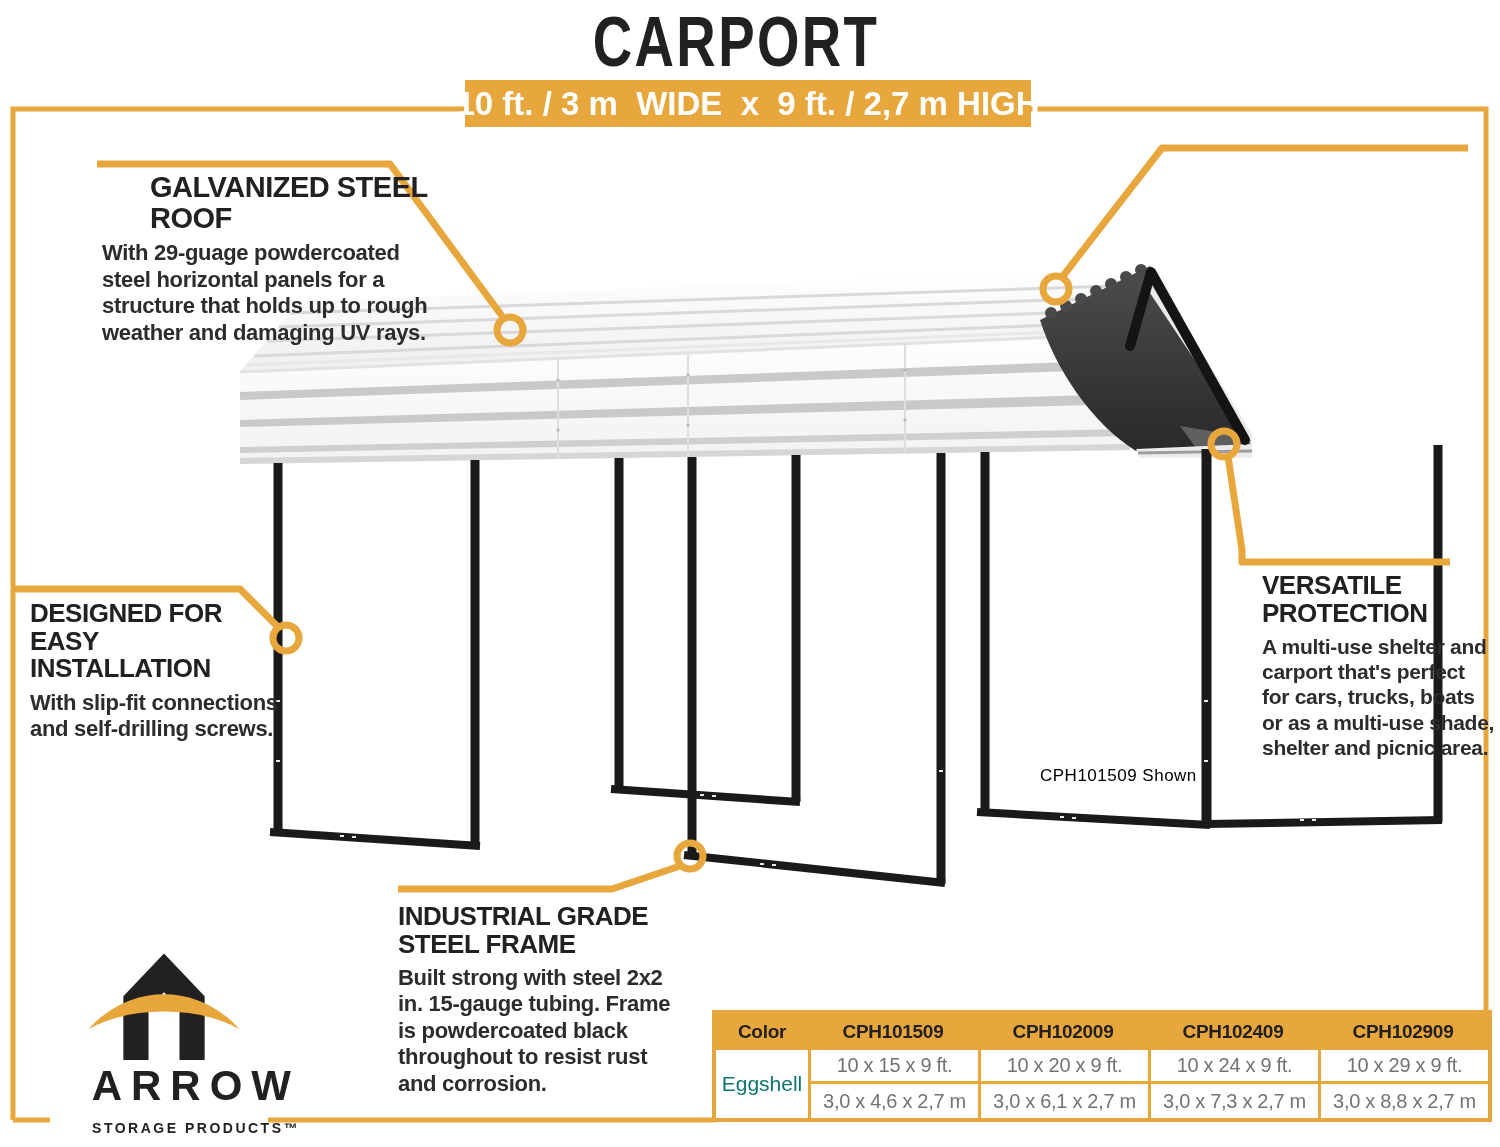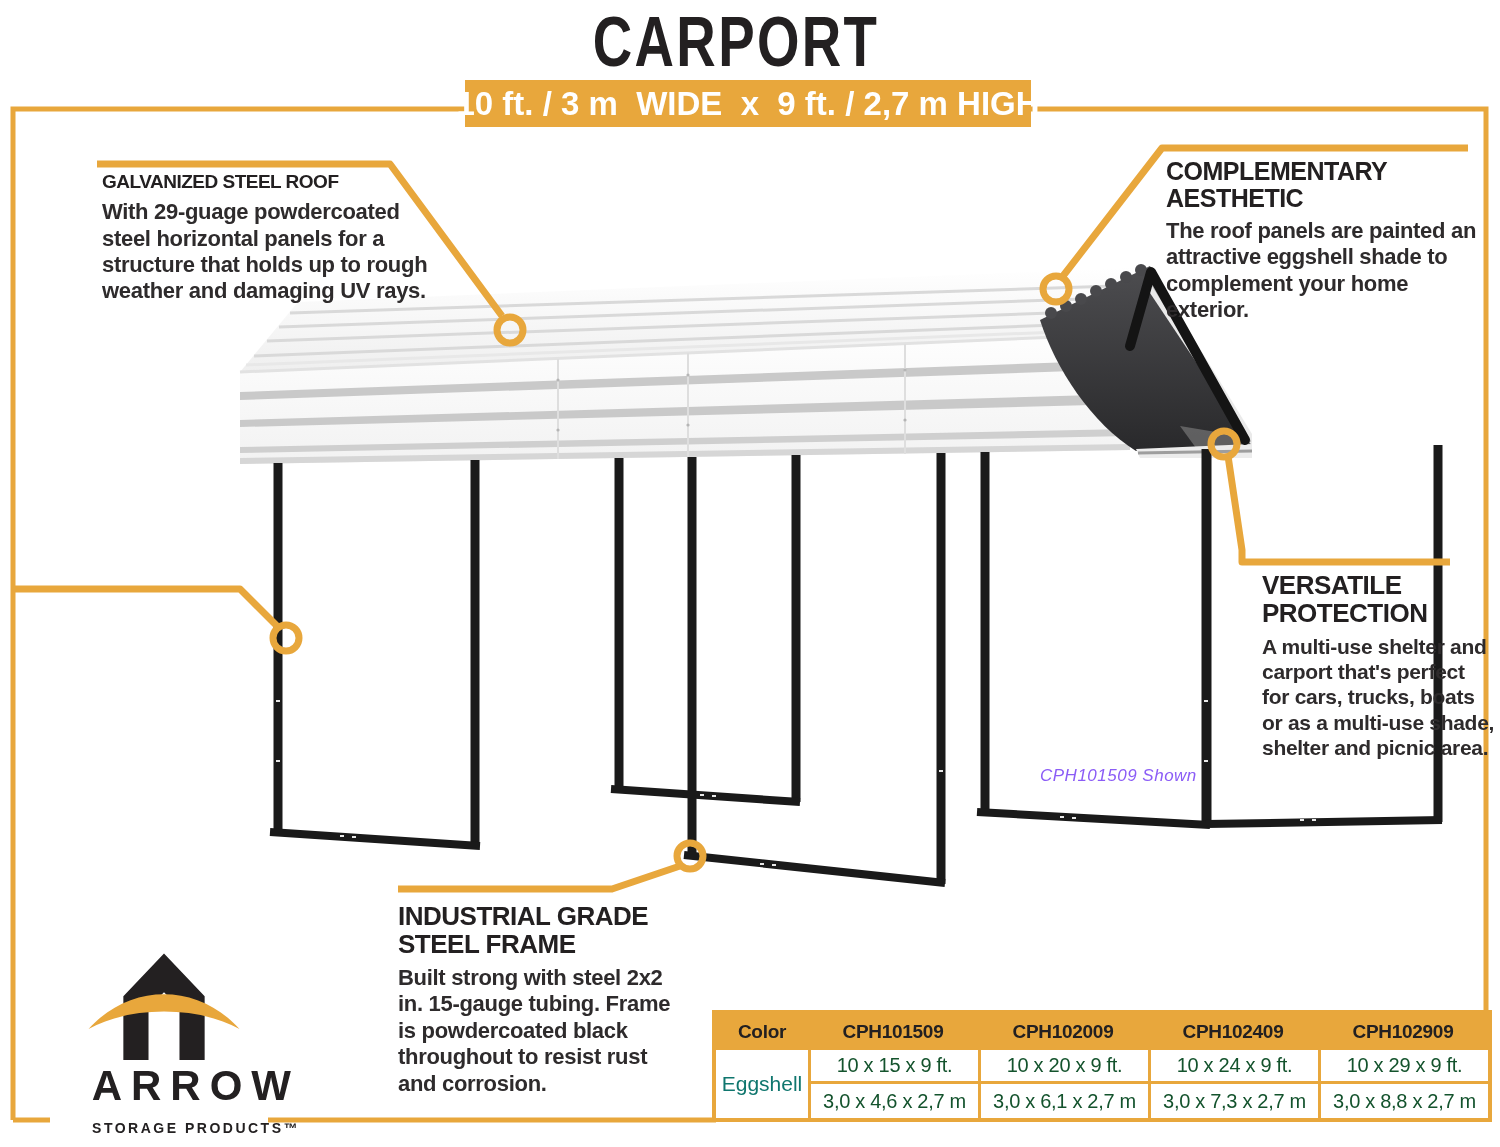--- a/index.html
+++ b/index.html
@@ -28,59 +28,59 @@
 
   .callout-heading{
     font-weight:bold;color:var(--ink);line-height:1.06;
     white-space:pre-line;letter-spacing:-0.5px;
   }
   .callout-body{
     font-weight:bold;color:var(--body-ink);line-height:1.2;
     white-space:pre-line;letter-spacing:-0.3px;margin-top:7px;
   }
   .co-galvanized{left:102px;top:172px;width:340px;}
-  .co-galvanized .callout-heading{font-size:19px;}
+  .co-galvanized .callout-heading{font-size:29px;margin-left:48px;}
   .co-galvanized .callout-body{font-size:22px;}
   .co-aesthetic{left:1166px;top:158px;width:320px;}
   .co-aesthetic .callout-heading{font-size:25px;}
   .co-aesthetic .callout-body{font-size:22px;}
   .co-installation{left:30px;top:600px;width:260px;}
   .co-installation .callout-heading{font-size:26px;}
   .co-installation .callout-body{font-size:22px;}
   .co-protection{left:1262px;top:572px;width:245px;}
   .co-protection .callout-heading{font-size:26px;}
   .co-protection .callout-body{font-size:21px;}
   .co-frame{left:398px;top:903px;width:280px;}
   .co-frame .callout-heading{font-size:26px;}
   .co-frame .callout-body{font-size:22px;}
 
   .image-note{
-    left:1040px;top:766px;font-size:17px;font-style:italic;
-    color:#8b5cf6;letter-spacing:0.5px;
+    left:1040px;top:766px;font-size:17px;
+    color:#000000;letter-spacing:0.5px;
   }
 
   
   .spec-table{
     left:712px;top:1010px;width:780px;height:112px;
     background:#fff;border:4px solid var(--accent);
     display:grid;
     grid-template-columns:92px 1fr 1fr 1fr 1fr;
     grid-template-rows:36px 34px 1fr;
   }
   .spec-table .cell{display:flex;align-items:center;justify-content:center;}
   .spec-table .th{
     background:var(--accent);color:var(--ink);
     font-weight:bold;font-size:19px;letter-spacing:-0.3px;
   }
   .spec-table .rowlabel{
     grid-row:2/4;grid-column:1;font-size:21px;color:#0f766e;
   }
   .spec-table .size{
     border-left:3px solid var(--accent);
-    font-size:20px;color:#14532d;letter-spacing:-0.3px;
+    font-size:20px;color:#737373;letter-spacing:-0.3px;
   }
   .spec-table .ft{border-bottom:3px solid var(--accent);}
 
   
   .logo{left:28px;top:940px;width:272px;height:200px;}
   .logo-word{
     position:absolute;left:0;top:122px;width:272px;text-align:right;
     font-size:42px;font-weight:bold;color:var(--ink);letter-spacing:9px;
   }
   .logo-tagline{
@@ -224,27 +224,27 @@
   <div class="txt banner">10 ft. / 3 m  WIDE  x  9 ft. / 2,7 m HIGH</div>
 
   <div class="txt co-galvanized">
     <div class="callout-heading">GALVANIZED STEEL ROOF</div>
     <div class="callout-body">With 29-guage powdercoated
 steel horizontal panels for a
 structure that holds up to rough
 weather and damaging UV rays.</div>
   </div>
 
-  <div class="txt co-aesthetic">
-    <div class="callout-heading">COMPLEMENTARY AESTHETIC</div>
-    <div class="callout-body">The roof panels are painted an
-attractive eggshell shade to
-complement your home exterior.</div>
-  </div>
-
+
+  <div class="txt co-installation">
+    <div class="callout-heading">DESIGNED FOR EASY
+INSTALLATION</div>
+    <div class="callout-body">With slip-fit connections
+and self-drilling screws.</div>
+  </div>
 
   <div class="txt co-protection">
     <div class="callout-heading">VERSATILE
 PROTECTION</div>
     <div class="callout-body">A multi-use shelter and
 carport that's perfect
 for cars, trucks, boats
 or as a multi-use shade,
 shelter and picnic area.</div>
   </div>

